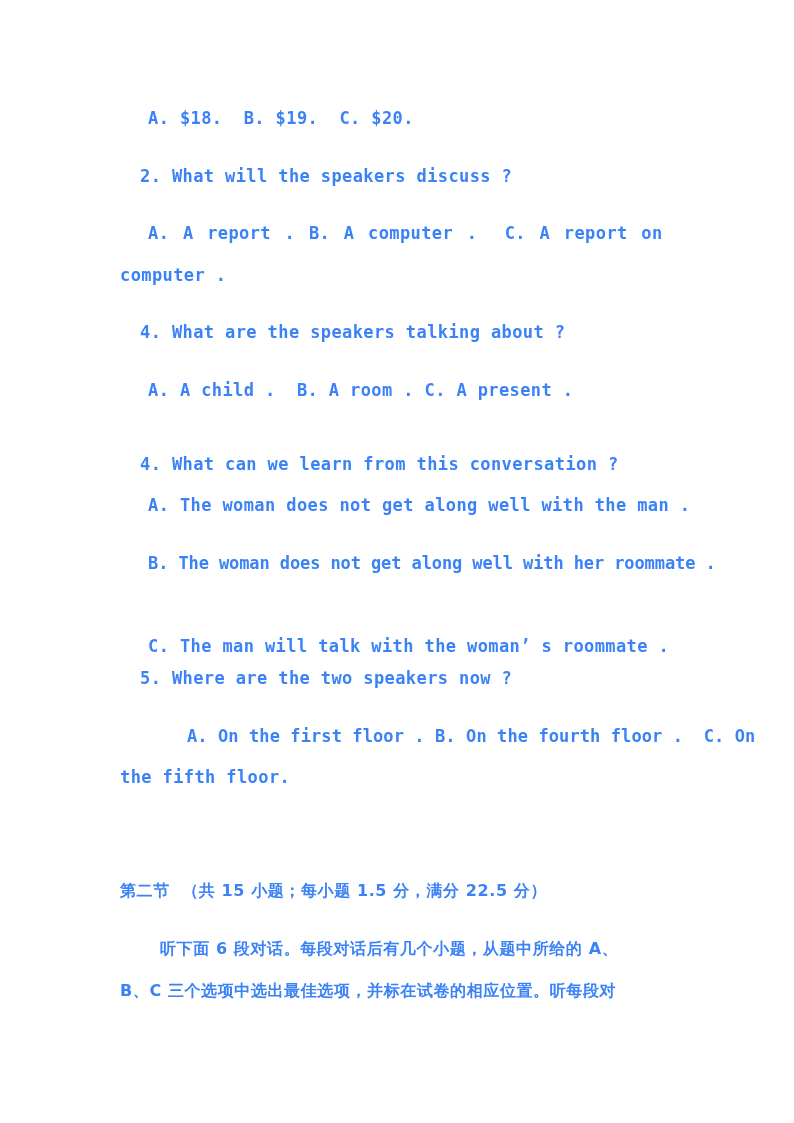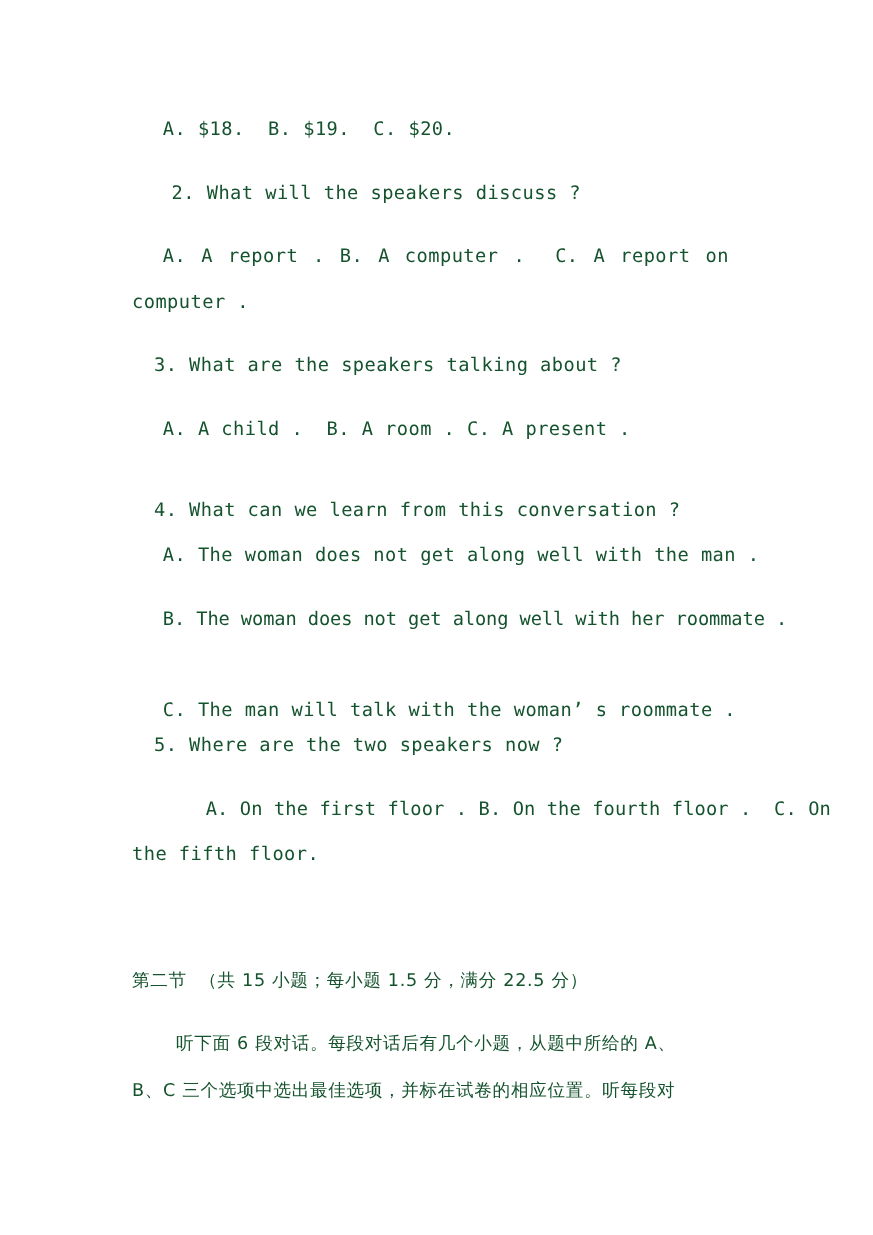--- a/index.html
+++ b/index.html
@@ -3,40 +3,41 @@
   <meta charset="utf-8">
   <style>
     html, body { margin: 0; padding: 0; background: #ffffff; }
     body { width: 794px; height: 1123px; position: relative; overflow: hidden; color: #111111; }
     .line {
       position: absolute;
       font-family: "DejaVu Sans Mono", "Liberation Mono", monospace;
       font-size: 17px;
       line-height: 22px;
       white-space: pre;
-      color: #14532d;
+      color: #3b82f6;
       letter-spacing: 0.4px;
+      font-weight: bold;
     }
     .cjk {
       font-family: "DejaVu Sans", "Liberation Sans", sans-serif;
       font-size: 16px;
       letter-spacing: 0.6px;
     }
   </style>
 </head>
 <body>
 
 <div>
   <div class="line" style="left:148px; top:107px;">A. $18.  B. $19.  C. $20.</div>
 
-  <div class="line" style="left:140px; top:165px;margin-left:16px;">2. What will the speakers discuss ?</div>
+  <div class="line" style="left:140px; top:165px;">2. What will the speakers discuss ?</div>
   <div class="line" style="left:148px; top:222px; word-spacing:3px;">A. A report . B. A computer .  C. A report on</div>
   <div class="line" style="left:120px; top:264px;">computer .</div>
 
-  <div class="line" style="left:140px; top:321px;">3. What are the speakers talking about ?</div>
+  <div class="line" style="left:140px; top:321px;">4. What are the speakers talking about ?</div>
   <div class="line" style="left:148px; top:379px;text-align:right;">A. A child .  B. A room . C. A present .</div>
 
   <div class="line" style="left:140px; top:453px;">4. What can we learn from this conversation ?</div>
   <div class="line" style="left:148px; top:494px;">A. The woman does not get along well with the man .</div>
   <div class="line" style="left:148px; top:552px; letter-spacing:-0.1px;">B. The woman does not get along well with her roommate .</div>
   <div class="line" style="left:148px; top:609px;margin-top:26px;">C. The man will talk with the woman’ s roommate .</div>
 
   <div class="line" style="left:140px; top:667px;">5. Where are the two speakers now ?</div>
   <div class="line" style="left:148px; top:725px; letter-spacing:0.1px;margin-left:39px;">A. On the first floor . B. On the fourth floor .  C. On</div>
   <div class="line" style="left:120px; top:766px;">the fifth floor.</div>

